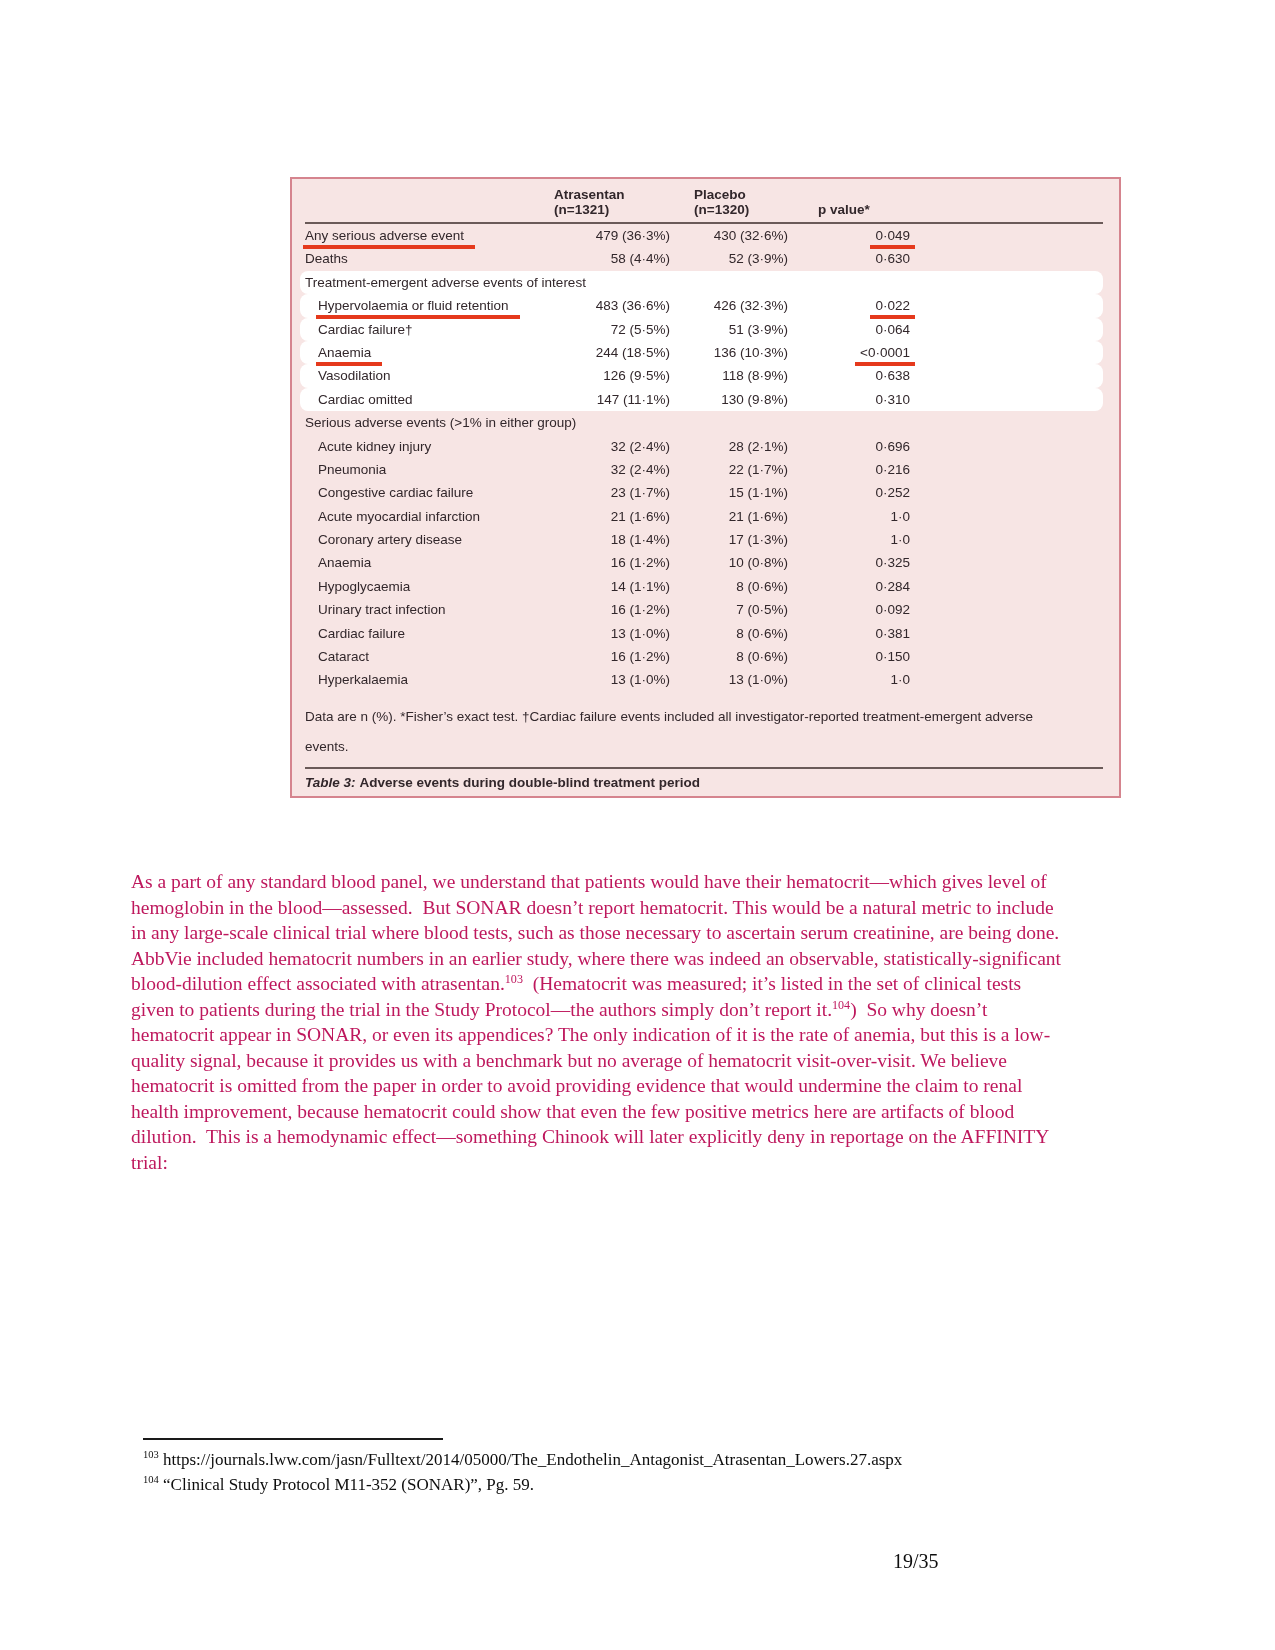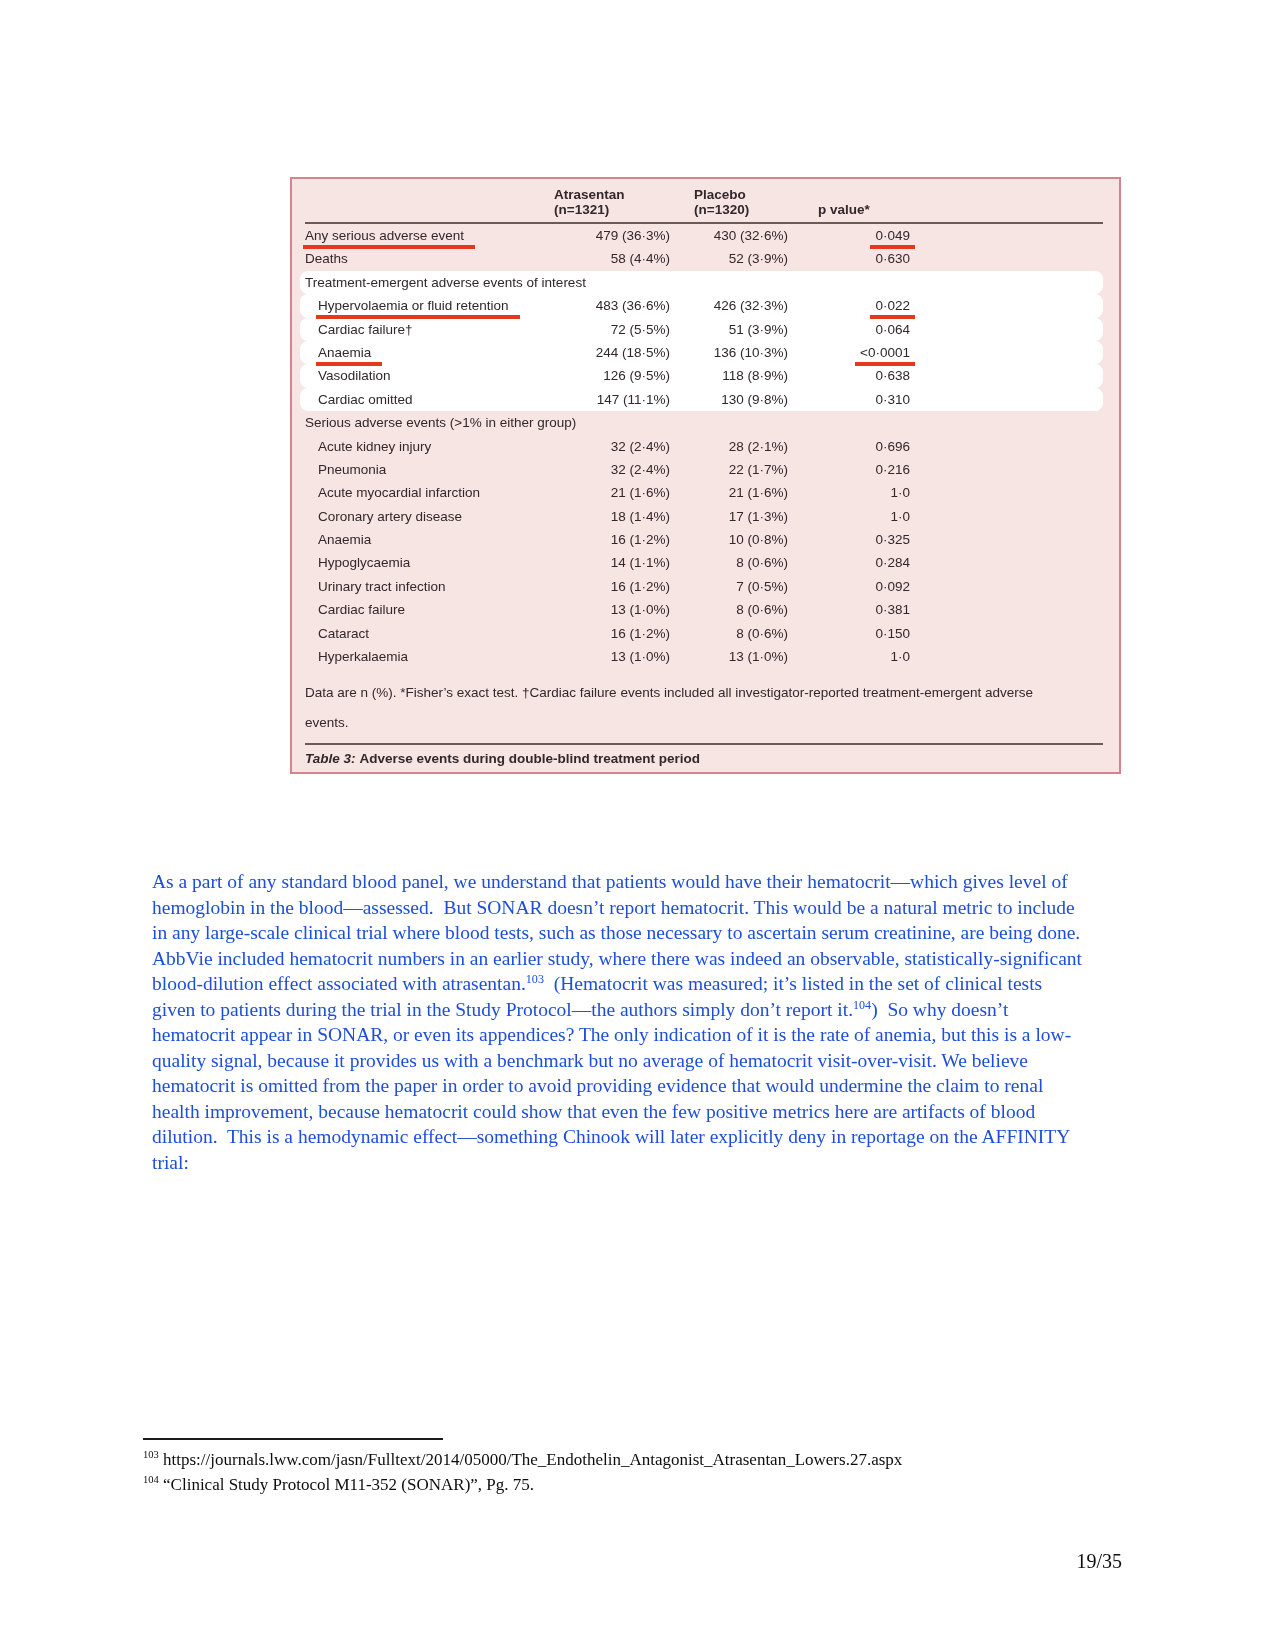--- a/index.html
+++ b/index.html
@@ -25,32 +25,32 @@
   .trow.indent .c.label{padding-left:13px;}
   .trow .c.seclabel{grid-column:1/-1;}
   .redul{display:inline-block;border-bottom:4px solid #e5391c;padding-bottom:1px;line-height:16px;}
   .redul-label{padding-right:11px;margin-left:-2px;padding-left:2px;}
   .redul-p{padding-left:5px;padding-right:5px;margin-right:-5px;}
   .tbl-footnote{padding:10px 44px 5px 13px;line-height:30px;}
   .tbl-caption{padding:6px 16px 6px 13px;font-weight:bold;}
   .cap-label{font-style:italic;margin-right:4px;}
 
   
-  .body-text{position:absolute;left:152px;top:869px;width:932px;
-             font-size:19.5px;line-height:25.5px;white-space:pre-wrap;color:#1d4ed8;}
+  .body-text{position:absolute;left:131px;top:869px;width:932px;
+             font-size:19.5px;line-height:25.5px;white-space:pre-wrap;color:#be185d;}
   .body-text sup{font-size:0.62em;line-height:0;}
 
   
   .footnotes{position:absolute;left:143px;top:1438px;width:960px;font-size:17px;line-height:25px;color:#0d0d0d;}
   .fn-rule{width:300px;border-top:2px solid #1a1a1a;margin-bottom:7px;}
   .fn{white-space:pre-wrap;}
   .fn sup{font-size:0.62em;line-height:0;}
 
   
-  .page-number{position:absolute;top:1550px;left:922px;width:200px;text-align:right;
+  .page-number{position:absolute;top:1550px;left:893px;width:200px;
                font-size:20px;color:#0d0d0d;}
 </style>
 </head>
 <body>
 
 <div class="page">
 
   <figure class="table-fig" style="margin:0;">
     <div class="thead">
       <div class="c h1"></div>
@@ -114,20 +114,26 @@
           <div class="c num">28 (2·1%)</div>
           <div class="c num pv">0·696</div>
         </div>
         <div class="trow indent">
           <div class="c label">Pneumonia</div>
           <div class="c num">32 (2·4%)</div>
           <div class="c num">22 (1·7%)</div>
           <div class="c num pv">0·216</div>
         </div>
         <div class="trow indent">
+          <div class="c label">Congestive cardiac failure</div>
+          <div class="c num">23 (1·7%)</div>
+          <div class="c num">15 (1·1%)</div>
+          <div class="c num pv">0·252</div>
+        </div>
+        <div class="trow indent">
           <div class="c label">Acute myocardial infarction</div>
           <div class="c num">21 (1·6%)</div>
           <div class="c num">21 (1·6%)</div>
           <div class="c num pv">1·0</div>
         </div>
         <div class="trow indent">
           <div class="c label">Coronary artery disease</div>
           <div class="c num">18 (1·4%)</div>
           <div class="c num">17 (1·3%)</div>
           <div class="c num pv">1·0</div>
@@ -174,18 +180,18 @@
     <div class="tbl-caption">
       <span class="cap-label">Table 3:</span><span>Adverse events during double-blind treatment period</span>
     </div>
   </figure>
 
   <div class="body-text" id="body-para">As a part of any standard blood panel, we understand that patients would have their hematocrit—which gives level of hemoglobin in the blood—assessed.  But SONAR doesn’t report hematocrit. This would be a natural metric to include in any large-scale clinical trial where blood tests, such as those necessary to ascertain serum creatinine, are being done. AbbVie included hematocrit numbers in an earlier study, where there was indeed an observable, statistically-significant blood-dilution effect associated with atrasentan.<sup>103</sup>  (Hematocrit was measured; it’s listed in the set of clinical tests given to patients during the trial in the Study Protocol—the authors simply don’t report it.<sup>104</sup>)  So why doesn’t hematocrit appear in SONAR, or even its appendices? The only indication of it is the rate of anemia, but this is a low-quality signal, because it provides us with a benchmark but no average of hematocrit visit-over-visit. We believe hematocrit is omitted from the paper in order to avoid providing evidence that would undermine the claim to renal health improvement, because hematocrit could show that even the few positive metrics here are artifacts of blood dilution.  This is a hemodynamic effect—something Chinook will later explicitly deny in reportage on the AFFINITY trial:</div>
 
   <div class="footnotes">
     <div class="fn-rule"></div>
     <div class="fn"><sup>103</sup><span> https://journals.lww.com/jasn/Fulltext/2014/05000/The_Endothelin_Antagonist_Atrasentan_Lowers.27.aspx</span></div>
-    <div class="fn"><sup>104</sup><span> “Clinical Study Protocol M11-352 (SONAR)”, Pg. 75.</span></div>
+    <div class="fn"><sup>104</sup><span> “Clinical Study Protocol M11-352 (SONAR)”, Pg. 59.</span></div>
   </div>
 
   <div class="page-number">19/35</div>
 
 </div>
 
 </body></html>

